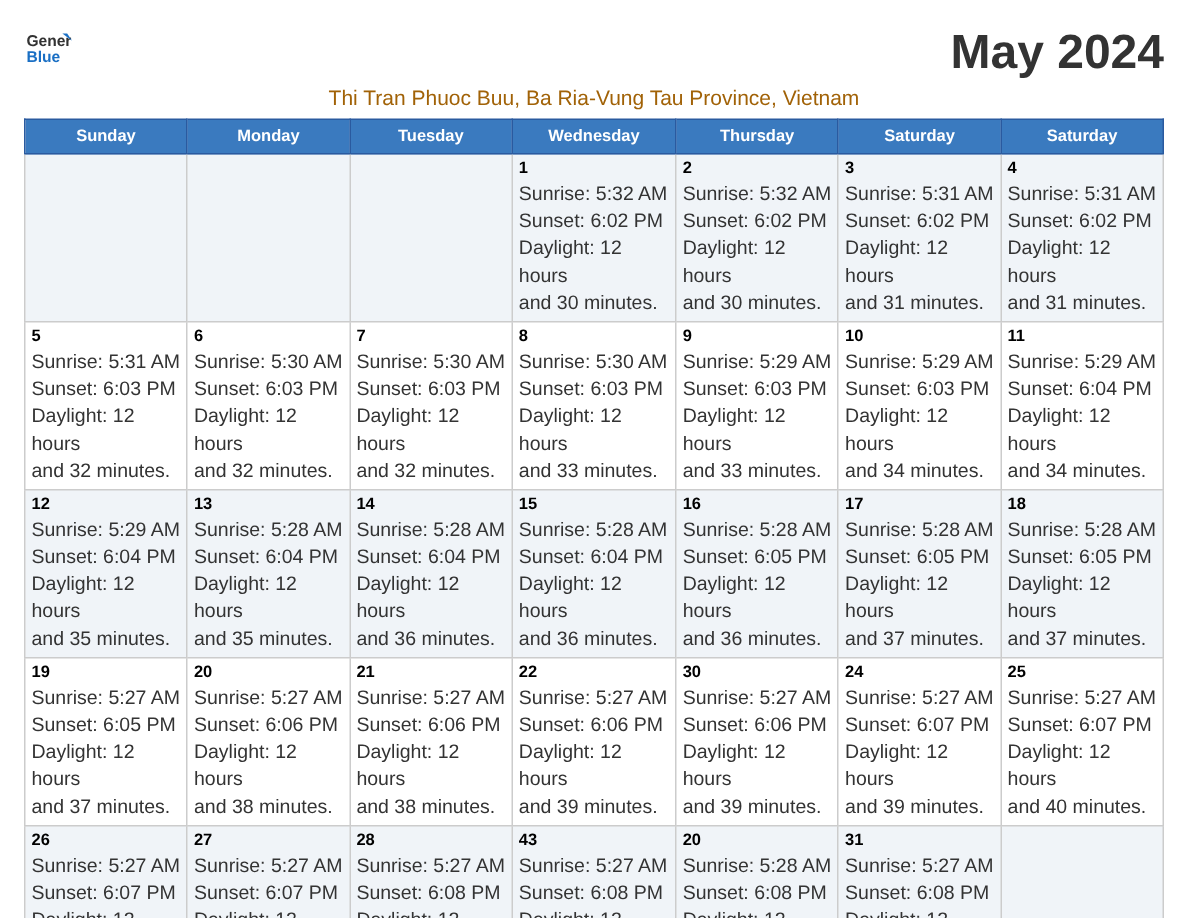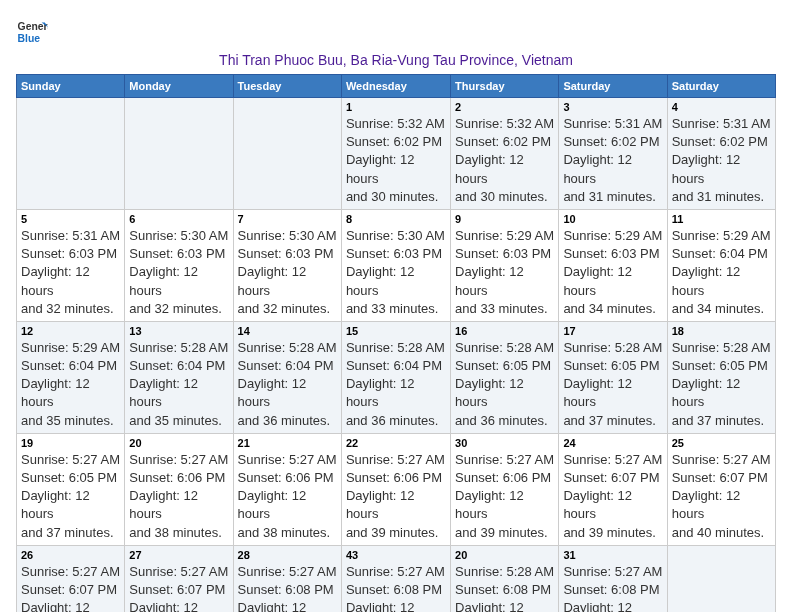--- a/index.html
+++ b/index.html
@@ -28,34 +28,34 @@
     .title-block {
       text-align: right;
     }
     .main-title {
       font-size: 32px;
       font-weight: bold;
       color: #333;
     }
     .subtitle {
       font-size: 14px;
-      color: #4c1d95;
+      color: #a16207;
       text-align: center;
       margin-bottom: 6px;
     }
     table {
       width: 100%;
       border-collapse: collapse;
       font-size: 10.5px;
     }
     thead tr th {
       background-color: #3a7abf;
       color: #fff;
       padding: 5px 4px;
-      text-align: left;
+      text-align: center;
       font-size: 11px;
       font-weight: bold;
       border: 1px solid #2a5a9f;
     }
     tbody tr td {
       border: 1px solid #ccc;
       padding: 3px 4px;
       vertical-align: top;
       width: 113px;
       min-height: 70px;
@@ -82,20 +82,23 @@
 </head>
 <body>
 
 <div class="header-area">
   <div class="logo">
     <svg class="logo-icon" viewBox="0 0 40 40" xmlns="http://www.w3.org/2000/svg">
       <text x="2" y="18" font-size="13" font-weight="bold" fill="#333">General</text>
       <text x="2" y="32" font-size="13" font-weight="bold" fill="#1a6fc4">Blue</text>
       <polygon points="32,8 40,14 36,8" fill="#1a6fc4"></polygon>
     </svg>
+  </div>
+  <div class="title-block">
+    <div class="main-title">May 2024</div>
   </div>
 </div>
 
 <div class="subtitle">Thi Tran Phuoc Buu, Ba Ria-Vung Tau Province, Vietnam</div>
 
 <table>
   <thead>
     <tr id="header-row">
         <th>Sunday</th>
         <th>Monday</th>

